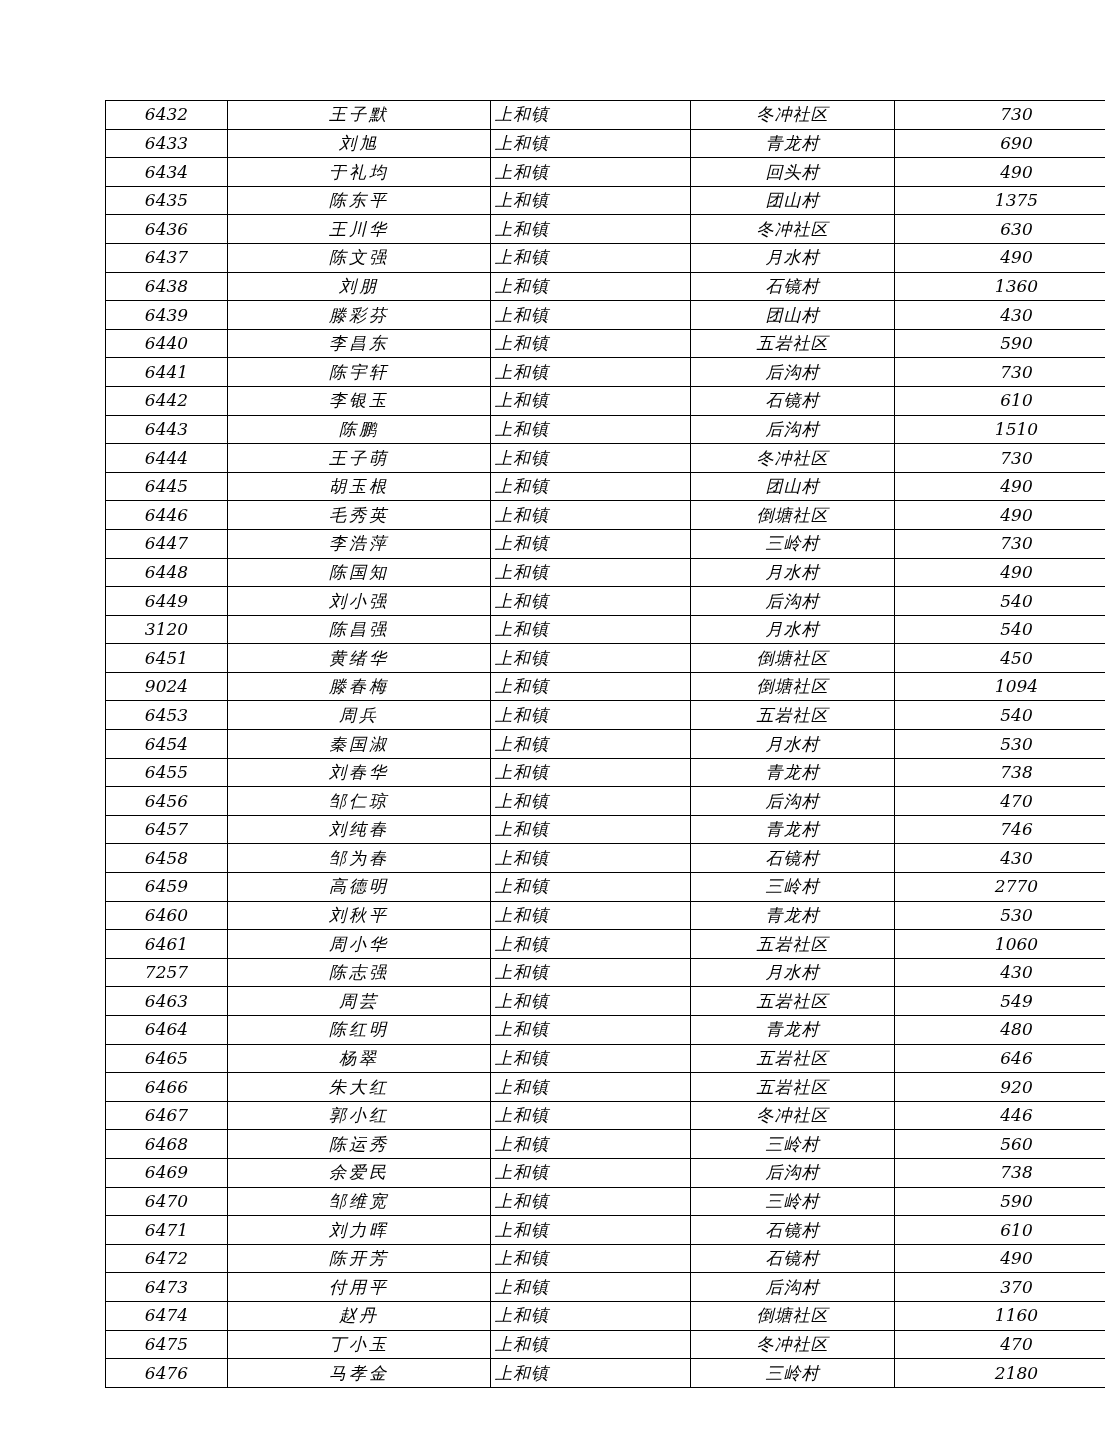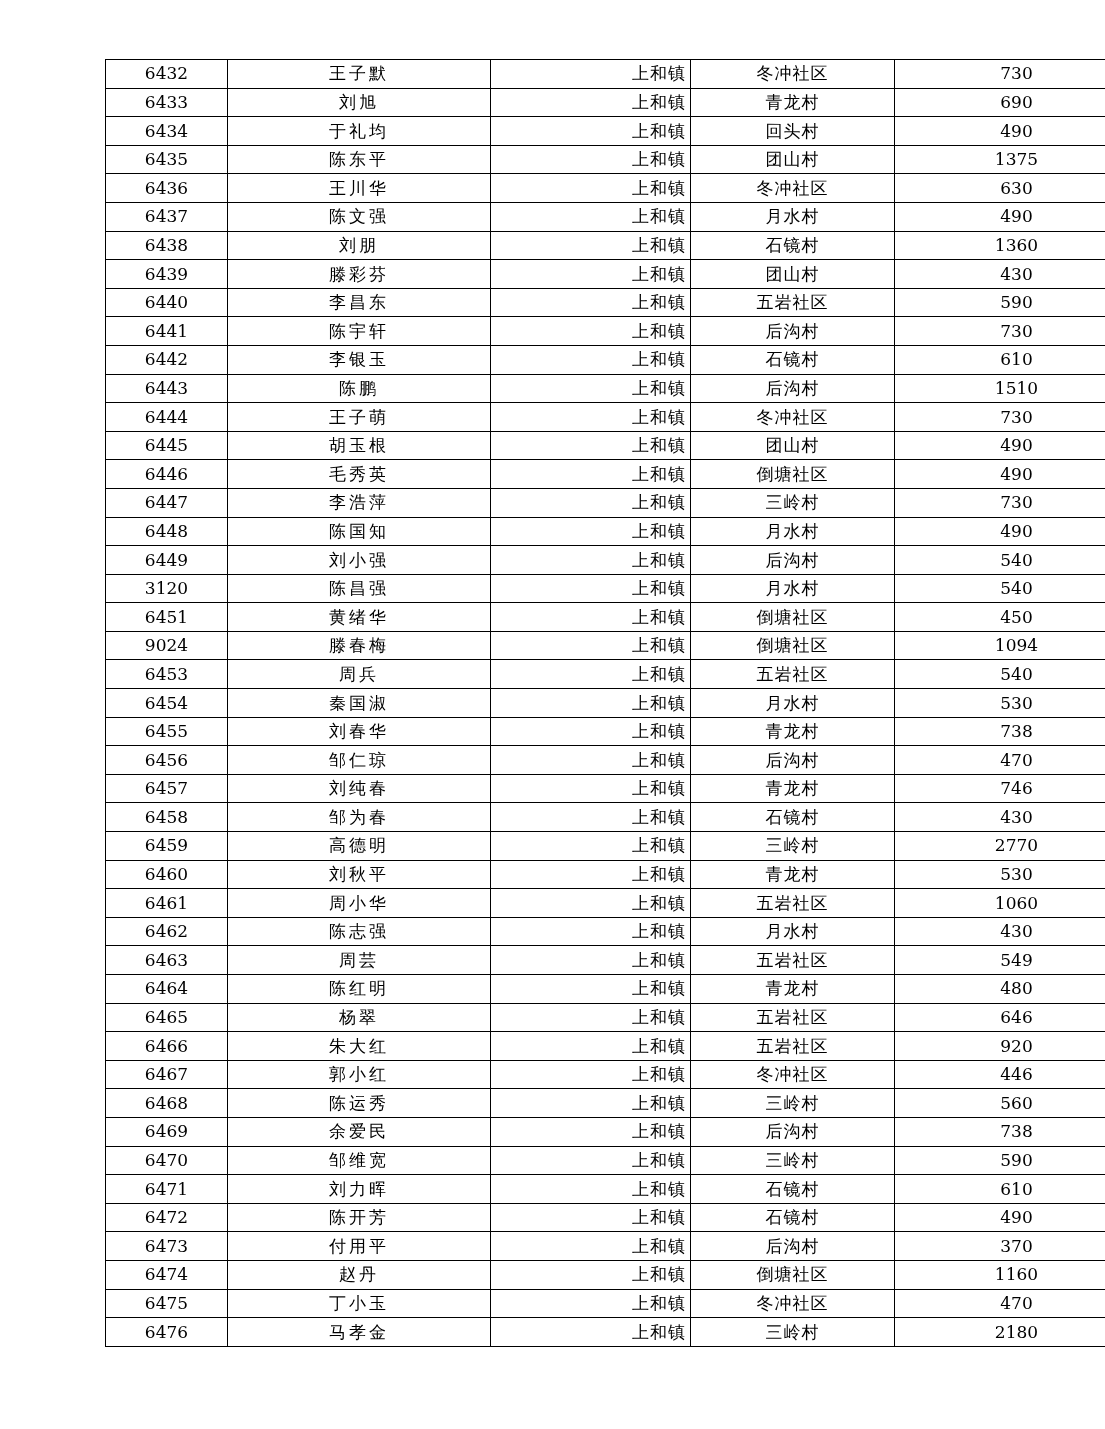--- a/index.html
+++ b/index.html
@@ -11,21 +11,22 @@
     width: 1105px;
     height: 1429px;
     font-family: "DejaVu Serif", "Liberation Serif", serif;
     color: #000000;
   }
   .page {
     position: relative;
     width: 1105px;
     height: 1429px;
     box-sizing: border-box;
-    padding: 59px 100px 0 105px;
+    padding: 100px 100px 0 105px;
+    font-style: italic;
   }
   table.doc-table {
     border-collapse: collapse;
     width: 900px;
     table-layout: fixed;
   }
   table.doc-table td {
     border: 1px solid #000000;
     height: 27.6px;
     padding: 0 4px;
@@ -36,21 +37,21 @@
     overflow: hidden;
   }
   col.c-id    { width: 122px; }
   col.c-name  { width: 263px; }
   col.c-town  { width: 200px; }
   col.c-vill  { width: 204px; }
   col.c-amt   { width: 244px; }
 
   td.id-cell   { text-align: center; }
   td.name-cell { text-align: center; letter-spacing: 3px; }
-  td.town-cell { text-align: right; letter-spacing: 1px; }
+  td.town-cell { text-align: left; letter-spacing: 1px; }
   td.vill-cell { text-align: center; letter-spacing: 1px; margin-left: 48px; }
   td.amt-cell  { text-align: center; }
 </style>
 </head>
 <body>
 
 <div class="page">
   <table class="doc-table">
     <colgroup>
       <col class="c-id">
@@ -264,21 +265,21 @@
           <td class="amt-cell">530</td>
         </tr>
         <tr>
           <td class="id-cell">6461</td>
           <td class="name-cell">周小华</td>
           <td class="town-cell">上和镇</td>
           <td class="vill-cell">五岩社区</td>
           <td class="amt-cell">1060</td>
         </tr>
         <tr>
-          <td class="id-cell">6462</td>
+          <td class="id-cell">7257</td>
           <td class="name-cell">陈志强</td>
           <td class="town-cell">上和镇</td>
           <td class="vill-cell">月水村</td>
           <td class="amt-cell">430</td>
         </tr>
         <tr>
           <td class="id-cell">6463</td>
           <td class="name-cell">周芸</td>
           <td class="town-cell">上和镇</td>
           <td class="vill-cell">五岩社区</td>

